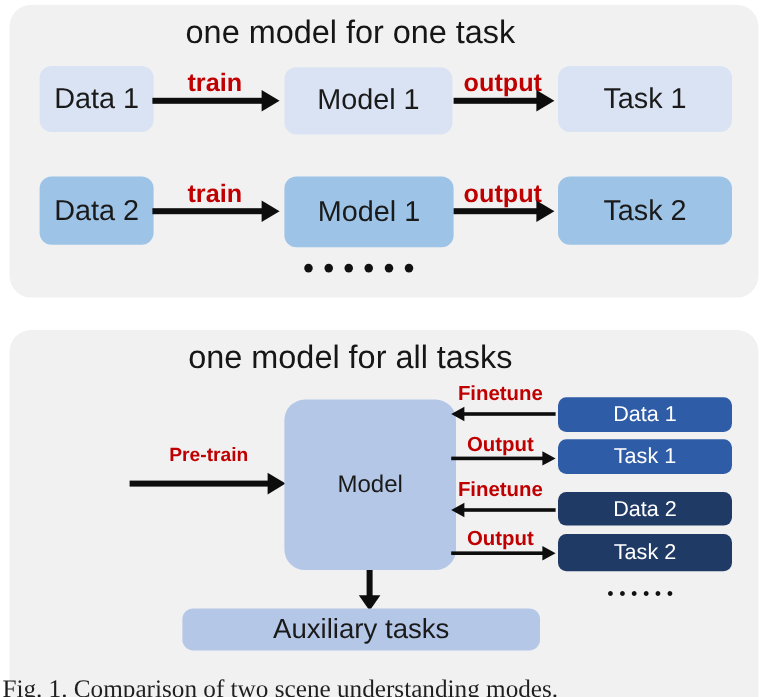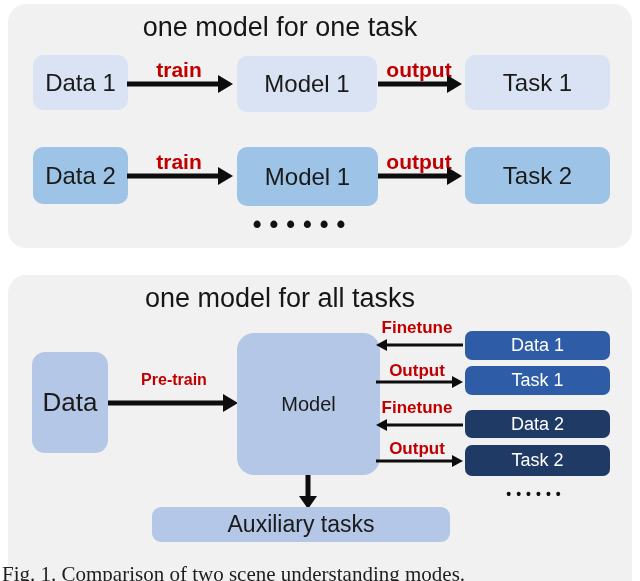--- a/index.html
+++ b/index.html
@@ -13,21 +13,21 @@
     --arrow-black:#0d0d0d;
   }
   html,body{margin:0;padding:0;background:#ffffff;}
   .stage{
     position:relative;width:640px;height:581px;background:#ffffff;
     overflow:hidden;font-family:"Liberation Sans",sans-serif;color:#1a1a1a;
   }
   .panel{position:absolute;left:8px;width:624px;background:var(--panel-bg);border-radius:18px;}
   .p1{top:4px;height:244px;}
   .p2{top:275px;height:352px;}
-  .ptitle{position:absolute;top:8px;left:0;width:516px;text-align:center;
+  .ptitle{position:absolute;top:8px;left:12px;width:516px;text-align:center;
     font-size:27px;color:#161616;letter-spacing:0;padding-left:14px;}
   .box{position:absolute;display:flex;align-items:center;justify-content:center;
     border-radius:10px;background:var(--box-light);font-size:24px;color:#1a1a1a;}
   .box.med{background:var(--box-medium);}
   .box.peri{background:var(--box-periwinkle);}
   .chip{position:absolute;left:457px;width:145px;display:flex;align-items:center;justify-content:center;
     border-radius:7px;color:#ffffff;font-size:18px;}
   .chip.db{background:var(--box-dark-blue);}
   .chip.nv{background:var(--box-navy);}
   .rlabel{position:absolute;text-align:center;color:var(--accent-red);font-weight:600;}
@@ -96,21 +96,20 @@
       <div class="hd"></div>
     </div>
     <div class="box med" style="left:457px;top:143px;width:145px;height:57px;">Task 2</div>
 
     <div class="dots dots1" style="left:195px;top:208px;width:200px;">••••••</div>
   </section>
 
   <section class="panel p2">
     <div class="ptitle">one model for all tasks</div>
 
-    <div class="box peri" style="left:24px;top:77px;width:76px;height:101px;border-radius:13px;font-size:26px;">Data</div>
 
     <div class="rlabel lab23" style="left:96px;top:96px;width:140px;">Pre-train</div>
     <div class="ar" style="left:100px;top:119px;width:130px;height:18px;">
       <div class="sh"></div>
       <div class="hd"></div>
     </div>
 
     <div class="box peri" style="left:229px;top:58px;width:143px;height:142px;border-radius:17px;font-size:20px;">Model</div>
 
     <div class="rlabel lab17" style="left:366px;top:43px;width:86px;">Finetune</div>

